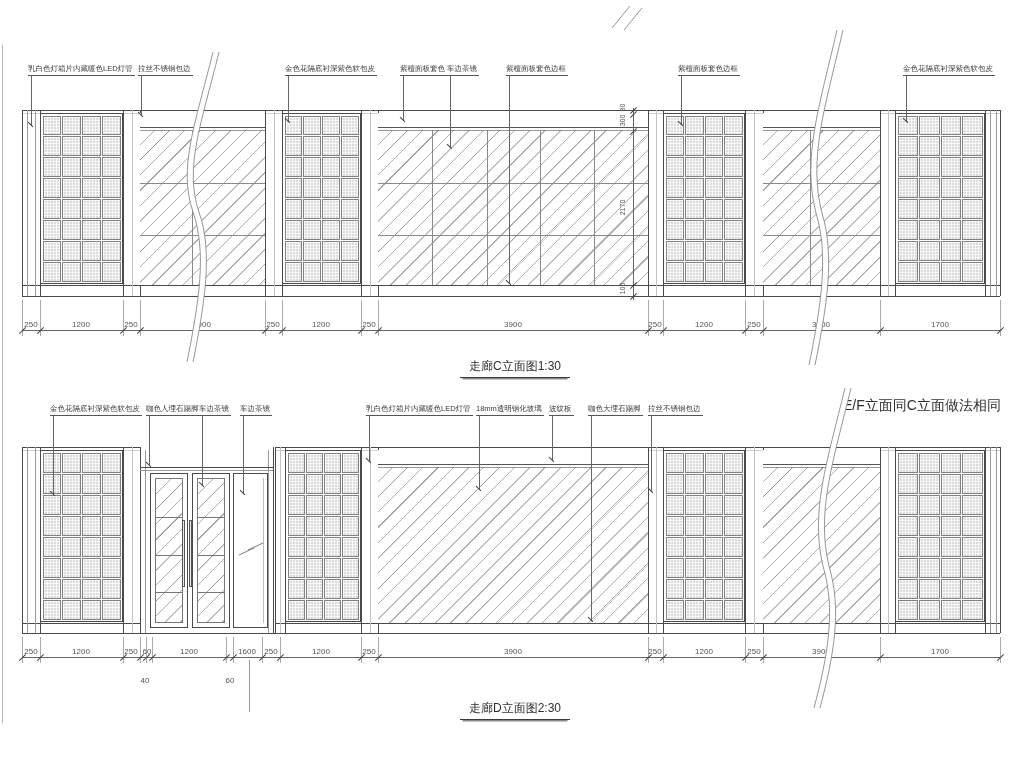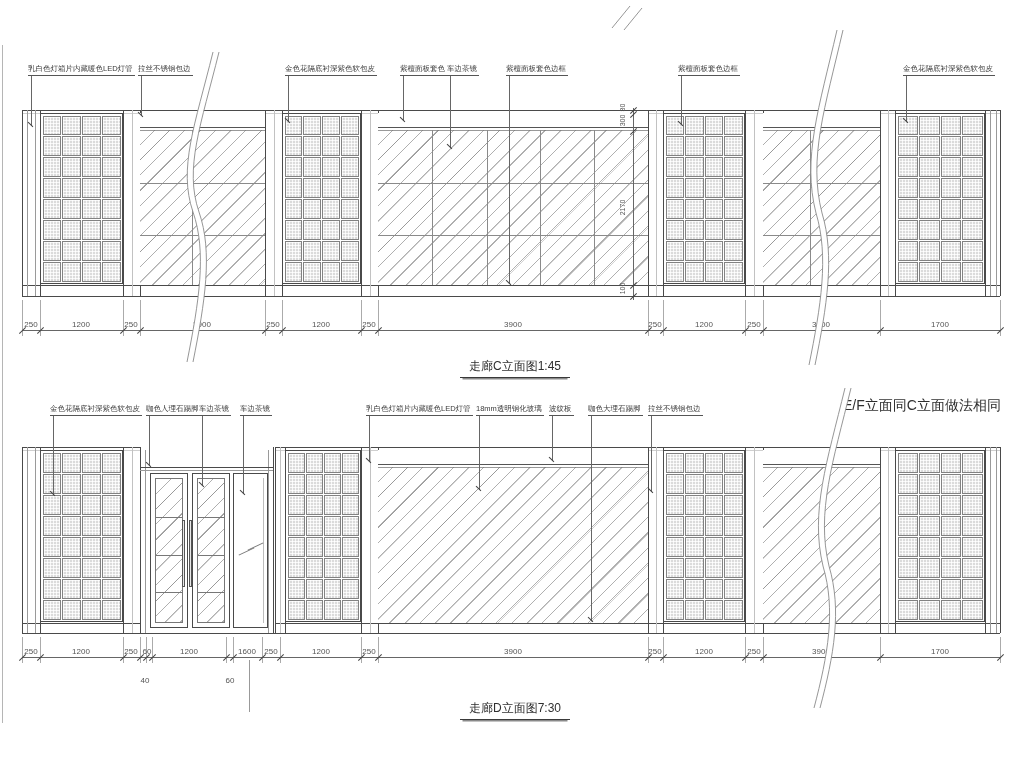--- a/index.html
+++ b/index.html
@@ -15,22 +15,22 @@
   .title{position:absolute;width:110px;text-align:center;font-size:12px;color:#2f2f2f;
          border-bottom:1.5px solid #3a3a3a;box-shadow:0 4px 0 -2.5px #8a8a8a;
          padding-bottom:2px;white-space:nowrap;}
   .note{position:absolute;font-size:14px;color:#2f2f2f;white-space:nowrap;}
   #breaks{position:absolute;left:0;top:0;pointer-events:none;}
 </style>
 </head>
 <body>
 
 <div id="canvas">
-  <div class="title" style="left:460px;top:358px;">走廊C立面图1:45</div>
-  <div class="title" style="left:460px;top:700px;">走廊D立面图7:30</div>
+  <div class="title" style="left:460px;top:358px;">走廊C立面图1:30</div>
+  <div class="title" style="left:460px;top:700px;">走廊D立面图2:30</div>
   <div class="note" style="left:843px;top:397px;">E/F立面同C立面做法相同</div>
 
   <div style="position: absolute; left: 2px; top: 45px; height: 678px; width: 0px; border-left: 1px solid rgb(181, 181, 181);"></div>
     <div style="position: absolute; left: 22px; top: 110px; width: 978px; height: 0px; border-top: 1px solid rgb(74, 74, 74);"></div>
     <div style="position: absolute; left: 22px; top: 113px; width: 978px; height: 0px; border-top: 1px solid rgb(207, 207, 207);"></div>
     <div style="position: absolute; left: 22px; top: 285px; width: 978px; height: 0px; border-top: 1px solid rgb(74, 74, 74);"></div>
     <div style="position: absolute; left: 22px; top: 110px; height: 186px; width: 0px; border-left: 1px solid rgb(74, 74, 74);"></div>
     <div style="position: absolute; left: 40px; top: 110px; height: 186px; width: 0px; border-left: 1px solid rgb(74, 74, 74);"></div>
     <div style="position: absolute; left: 27.4px; top: 110px; height: 186px; width: 0px; border-left: 1px solid rgb(154, 154, 154);"></div>
     <div style="position: absolute; left: 34.6px; top: 110px; height: 186px; width: 0px; border-left: 1px solid rgb(154, 154, 154);"></div>

